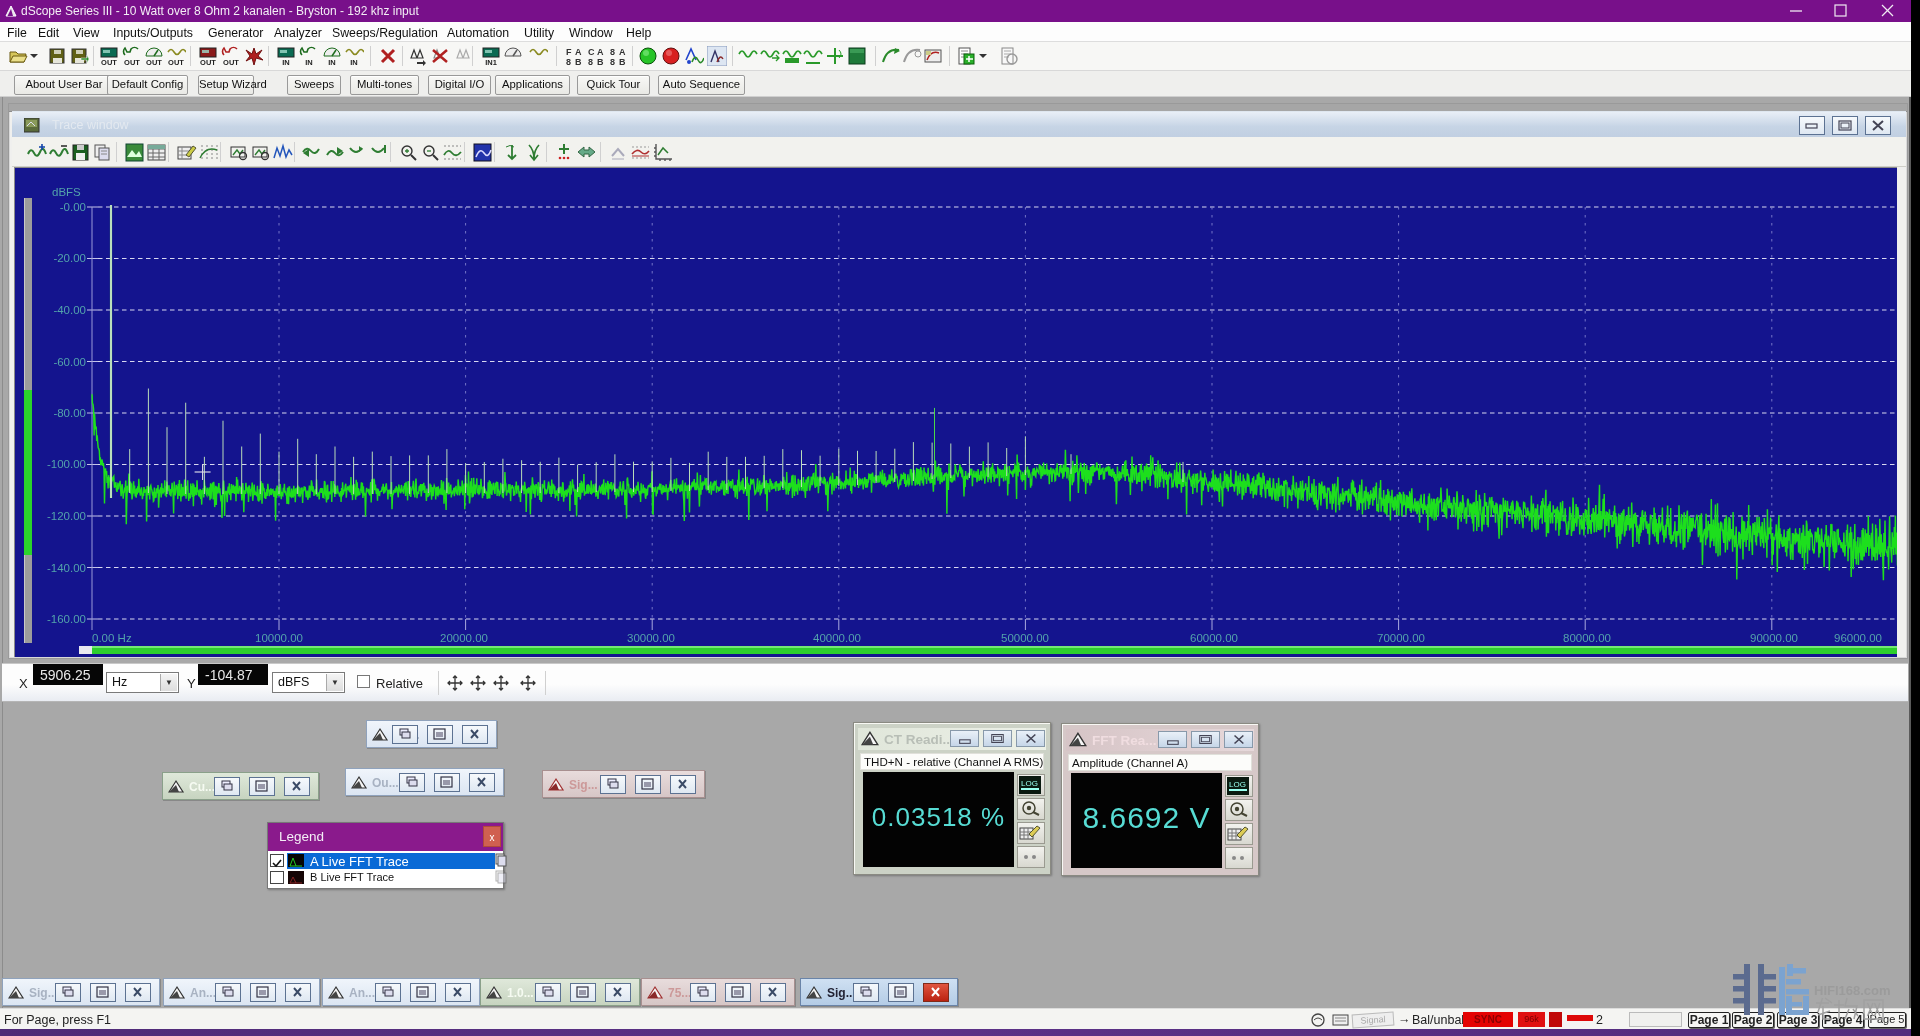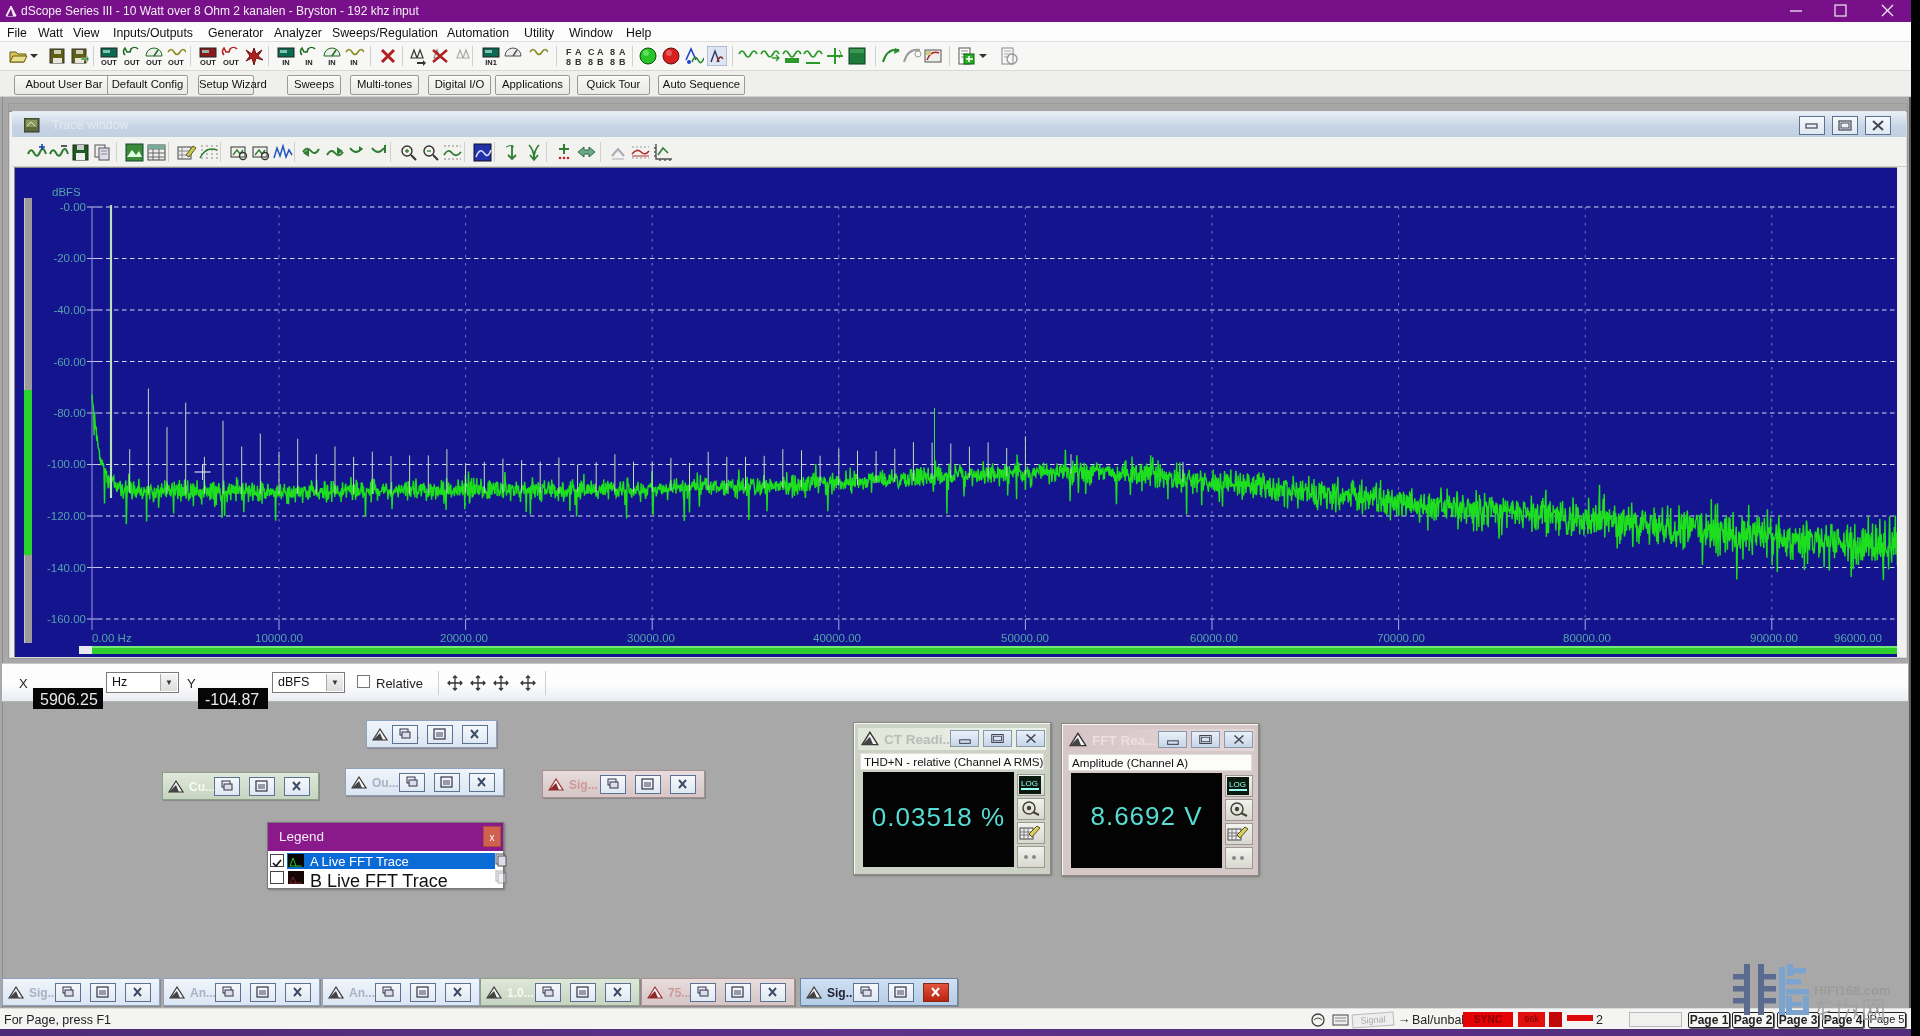--- a/index.html
+++ b/index.html
@@ -14,21 +14,21 @@
 #userbar{left:0;top:71px;width:1911px;height:26px;background:#efefed;border-bottom:1px solid #cfcfcf}
 .ubtn{position:absolute;top:4px;height:20px;background:linear-gradient(#f8f8f6,#e9e9e5);border:1px solid #999;border-radius:2px;font-size:11.3px;color:#111;text-align:center;line-height:17px;box-shadow:inset 0 1px 0 #fff;white-space:nowrap}
 #tracewin{left:8px;top:103px;width:1900px;height:556px;background:#f0f0ee;border:1px solid #9a9a9a;box-shadow:0 0 0 1px #d9d9d9 inset}
 #twtitle{left:3px;top:7px;width:1894px;height:34px;background:linear-gradient(to bottom,#e9eff7 0%,#c6d4e5 45%,#bdccdf 100%);border-top:1px solid #dfe7f0}
 #twtitle .twt{position:absolute;left:40px;top:6px;font-size:12.5px;color:#e3e9f0}
 #twtools{left:3px;top:33px;width:1894px;height:30px;background:#f2f2ee;border-bottom:1px solid #cfcfc8}
 .gicon{position:absolute;top:5px;width:21px;height:21px}
 #plotwrap{left:5px;top:63px;width:1883px;height:490px;border-top:1px solid #8a8a8a;border-left:1px solid #8a8a8a;overflow:hidden}
 .axlbl{font-family:"Liberation Sans",sans-serif;font-size:11.5px;fill:#53a3ab}
 #xybar{left:2px;top:663px;width:1906px;height:39px;background:linear-gradient(#fdfdfd 55%,#e9ecf2);border-top:1px solid #c8c8c8;border-bottom:1px solid #b5b5b5}
-.blkfld{position:absolute;top:24px;height:21px;background:#060606;color:#e8e8e8;font-size:16px;padding:3px 0 4px 7px}
+.blkfld{position:absolute;top:0;height:21px;background:#060606;color:#e8e8e8;font-size:14px;padding:3px 0 4px 7px}
 .combo{position:absolute;top:8px;height:21px;background:#fff;border:1px solid #7a7a7a;font-size:12.5px;color:#111;padding:2px 0 0 5px}
 .combo .da{position:absolute;right:1px;top:1px;width:17px;height:17px;background:linear-gradient(#f4f4f4,#ddd);border-left:1px solid #aaa;text-align:center;font-size:8px;color:#333;line-height:17px}
 .xylbl{position:absolute;top:12px;font-size:13px;color:#222}
 .minwin{position:absolute;height:28px;background:linear-gradient(to bottom,#f2f6fb,#dde6f2);border:1px solid #8fa2bc;box-shadow:1px 1px 0 #888}
 .minwin .mtxt{position:absolute;left:26px;top:7px;font-size:12px;font-weight:bold;color:#aab4c4}
 .mbtn{position:absolute;top:4px;width:26px;height:19px;background:linear-gradient(#f6f9fc,#dfe8f2);border:1px solid #5c7292}
 .legend{left:267px;top:822px;width:237px;height:67px;background:#fff;border:1px solid #777;box-shadow:1px 1px 2px #777}
 .readwin{position:absolute;width:198px;height:153px}
 .rdtitle{position:absolute;left:4px;top:5px;right:4px;height:22px}
 .rdtxt{position:absolute;left:26px;top:4px;font-size:13.5px;font-weight:bold;white-space:nowrap}
@@ -51,21 +51,21 @@
 <span class="ttl">dScope Series III - 10 Watt over 8 Ohm 2 kanalen - Bryston - 192 khz input</span>
 <svg class="abs" style="left:1782px;top:0" width="130" height="22">
 <line x1="8" y1="11" x2="20" y2="11" stroke="#f0eaf2" stroke-width="1.3"></line>
 <rect x="53" y="5" width="11" height="11" fill="none" stroke="#f0eaf2" stroke-width="1.2"></rect>
 <line x1="100" y1="5" x2="111" y2="16" stroke="#f0eaf2" stroke-width="1.3"></line>
         <line x1="111" y1="5" x2="100" y2="16" stroke="#f0eaf2" stroke-width="1.3"></line>
 </svg>
     </div>
 <div class="abs" id="menubar">
       <span style="left:7px">File</span>
-      <span style="left:38px">Watt</span>
+      <span style="left:38px">Edit</span>
       <span style="left:73px">View</span>
       <span style="left:113px">Inputs/Outputs</span>
       <span style="left:208px">Generator</span>
       <span style="left:274px">Analyzer</span>
       <span style="left:332px">Sweeps/Regulation</span>
       <span style="left:447px">Automation</span>
       <span style="left:524px">Utility</span>
       <span style="left:569px">Window</span>
       <span style="left:626px">Help</span>
     </div>
@@ -770,21 +770,21 @@
 <span class="abs" style="left:42px;top:31px;font-size:13px;color:#fff">A Live FFT Trace</span>
 <svg class="abs" style="left:227px;top:30px" width="12" height="14">
         <rect x="1" y="1" width="8" height="10" fill="#eee" stroke="#555"></rect>
         <rect x="3" y="3" width="8" height="10" fill="#dde" stroke="#555"></rect>
       </svg>
 <div class="abs" style="left:2px;top:48px;width:14px;height:13px;background:#fff;border:1px solid #444"></div>
 <div class="abs" style="left:20px;top:48px;width:16px;height:13px;background:#150505"><svg width="16" height="13">
           <path d="M2 11 L5 5 L8 11" stroke="#822" fill="none"></path>
           <path d="M2 11 H14" stroke="#822"></path>
         </svg></div>
-<span class="abs" style="left:42px;top:48px;font-size:18px;color:#111">B Live FFT Trace</span>
+<span class="abs" style="left:42px;top:48px;font-size:11px;color:#111">B Live FFT Trace</span>
 <svg class="abs" style="left:227px;top:47px" width="12" height="14" opacity="0.45">
         <rect x="1" y="1" width="8" height="10" fill="#eee" stroke="#555"></rect>
         <rect x="3" y="3" width="8" height="10" fill="#dde" stroke="#555"></rect>
       </svg>
 </div>
 <div class="readwin" style="left:853px;top:722px;background:#ccd2c6;border:1px solid #8a8a82;box-shadow:inset 1px 1px 0 #f8f8f4, 1px 1px 2px #777">
       <div class="rdtitle" style="background:linear-gradient(to right,#e0e6da,#edf1e8)">
         <svg class="abs" style="left:3px;top:2px" width="19" height="17" viewBox="0 0 17 15">
           <polygon points="1,13 8,2 15,13" fill="#f6f6f6" stroke="#333" stroke-width="1.2"></polygon>
           <path d="M1 13 L8 6 L11 13 Z" fill="#444"></path>
@@ -838,21 +838,21 @@
         <div class="rdbtn" style="left:125px"><svg width="27" height="15" viewBox="0 0 27 17">
             <rect x="7" y="4" width="13" height="9" fill="none" stroke="#445" stroke-width="1.2"></rect>
             <rect x="9" y="6" width="9" height="5" fill="none" stroke="#445"></rect>
           </svg></div>
         <div class="rdbtn" style="left:158px"><svg width="27" height="15" viewBox="0 0 27 17">
             <path d="M9 4 L19 13 M19 4 L9 13" stroke="#445" stroke-width="1.8"></path>
           </svg></div>
       </div>
       <div class="rdlbl">Amplitude (Channel A)</div>
       <div class="rddisp">
-        <div class="rdval" style="top:28px;font-size:26px">8.6692 V</div>
+        <div class="rdval" style="top:28px;font-size:30px">8.6692 V</div>
       </div>
       <div class="sbtn" style="top:51px;opacity:1"><svg width="24" height="20">
           <rect x="1" y="1" width="22" height="18" fill="#0a1a10"></rect>
           <text x="3" y="11" font-size="8" fill="#9fe" font-family="Liberation Sans">LOG</text>
           <rect x="3" y="13" width="18" height="2" fill="#9fe"></rect>
         </svg></div>
       <div class="sbtn" style="top:75px;opacity:1"><svg width="24" height="20" viewBox="0 0 24 20">
           <circle cx="11" cy="9" r="6" fill="none" stroke="#443" stroke-width="1.5"></circle>
           <circle cx="11" cy="9" r="2.2" fill="#443"></circle>
           <path d="M15 13 L21 16" stroke="#443" stroke-width="2"></path>

